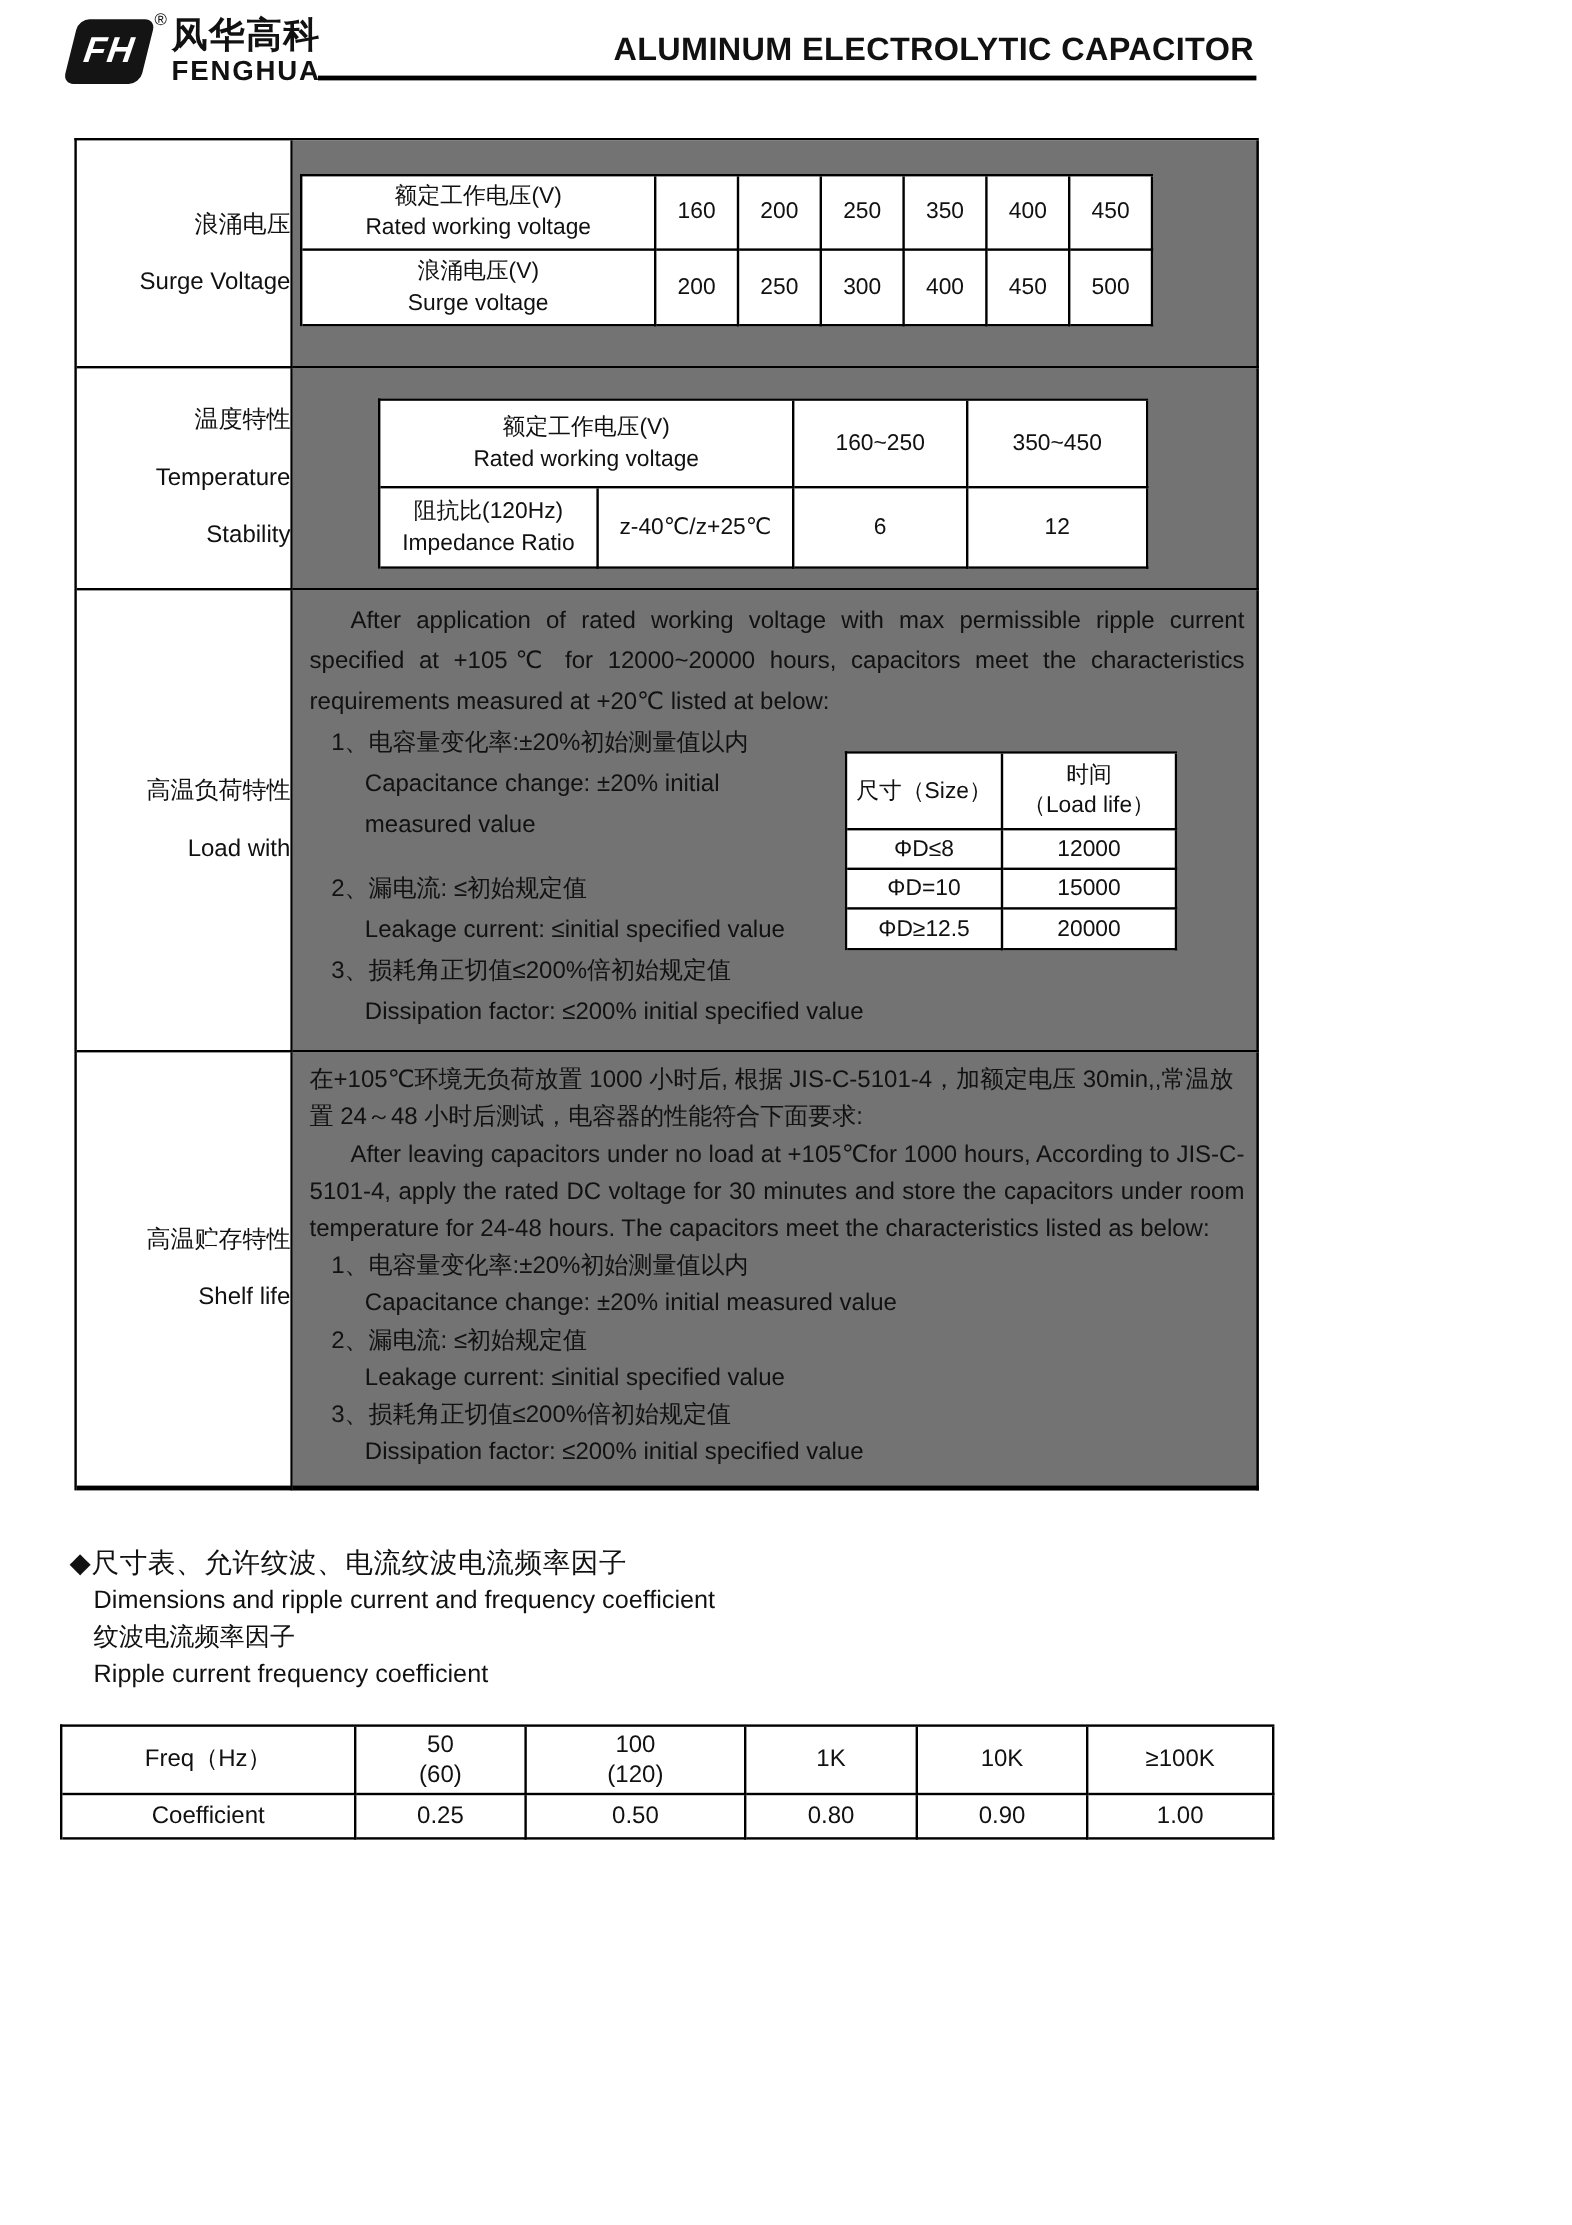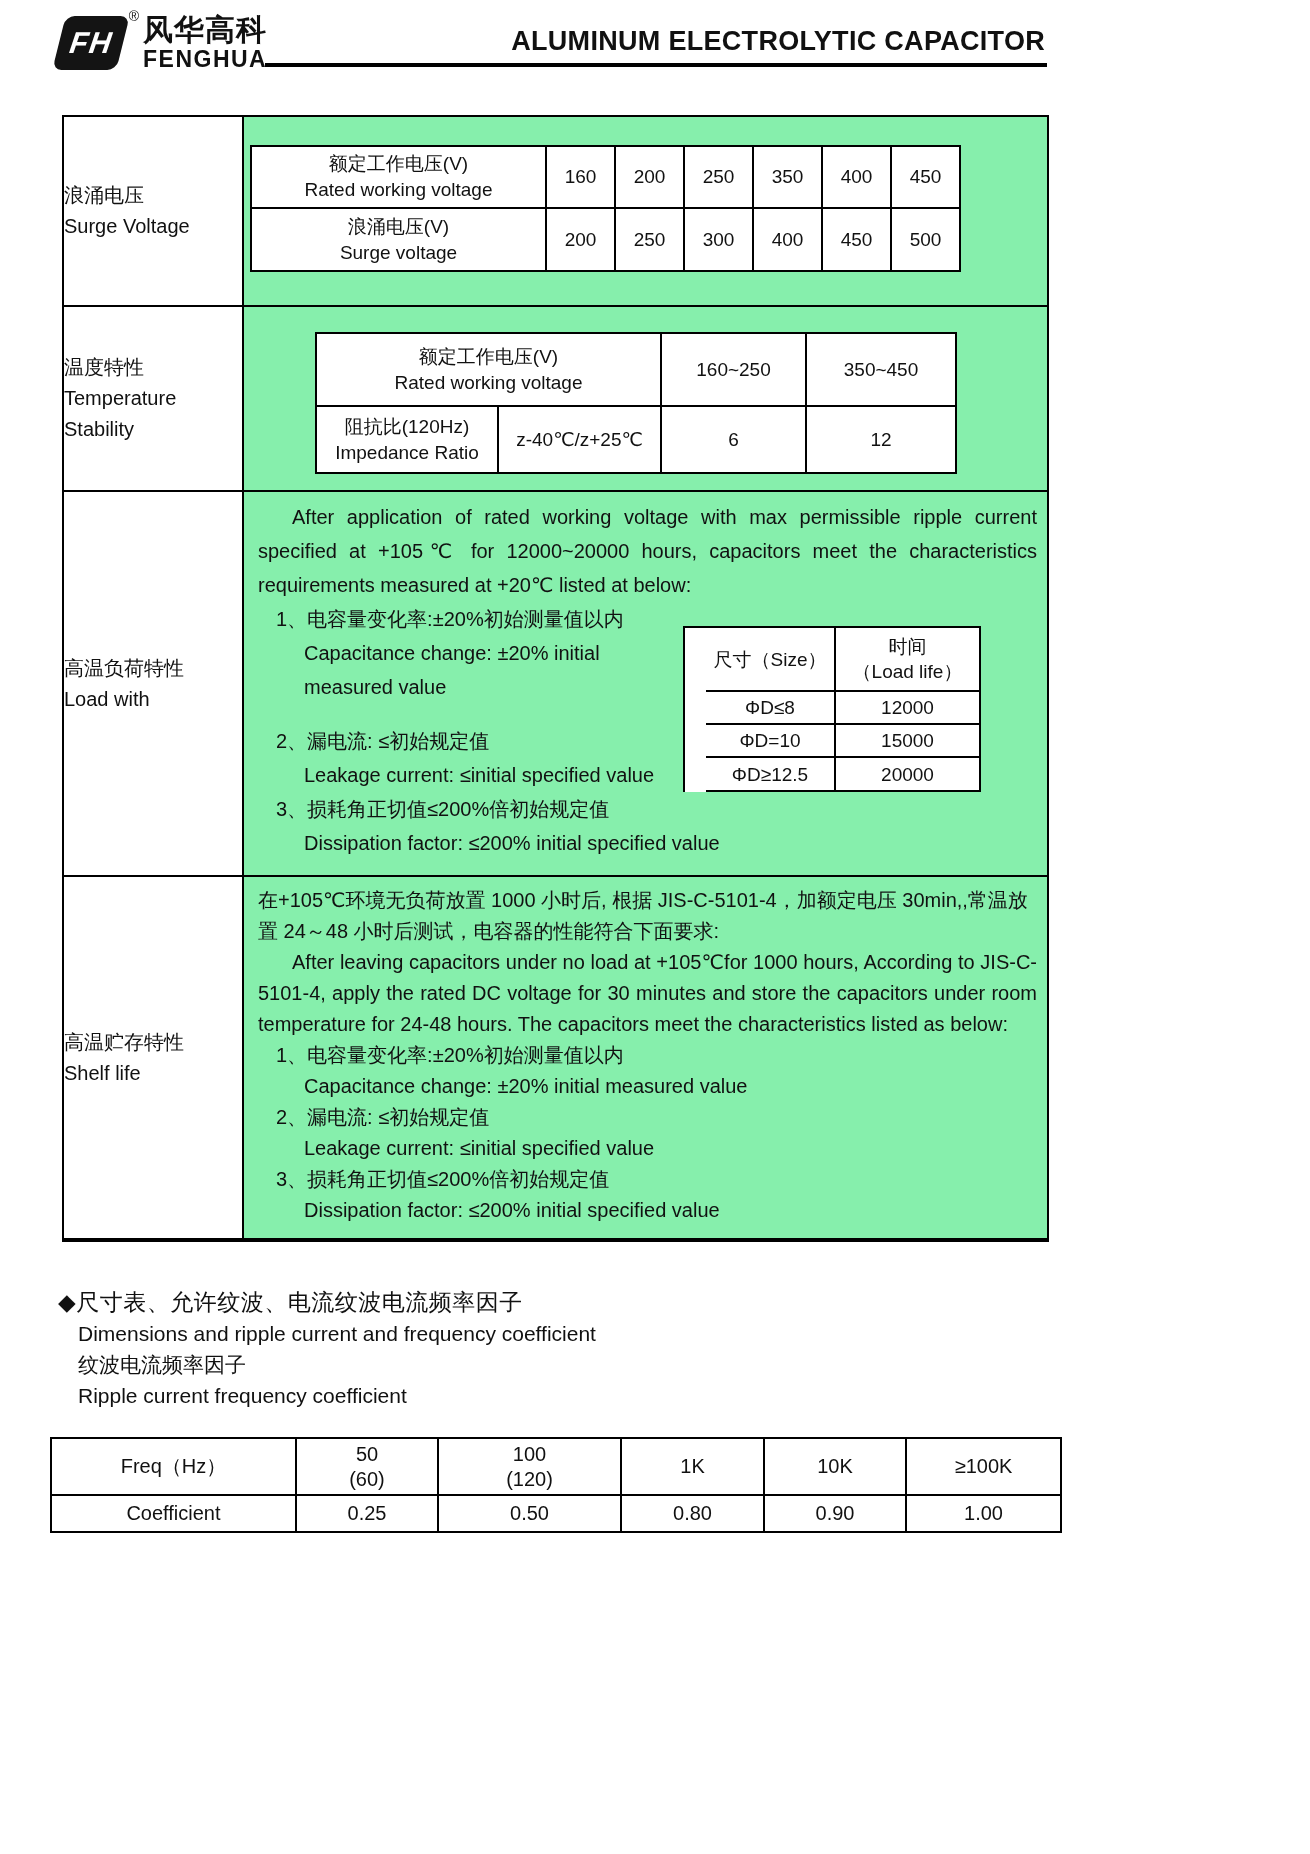--- a/index.html
+++ b/index.html
@@ -36,38 +36,38 @@
   .spec {
     position: absolute; left: 62px; top: 115px;
     display: grid;
     grid-template-columns: 180px 805px;
     grid-template-rows: 190px 185px 385px 365px;
     border-left: 2px solid #000; border-top: 2px solid #000;
   }
   .spec > div { border-right: 2px solid #000; border-bottom: 2px solid #000; }
   .spec > .thick-b { border-bottom: 4px solid #000; }
   .spec-label {
-    display: flex; flex-direction: column; align-items: flex-start; justify-content: center;
-    font-size: 20px; line-height: 31px; text-align: center;
-  }
-  .spec-body { position: relative; background: #86efac; }
+    display: flex; flex-direction: column; align-items: flex-end; justify-content: center;
+    font-size: 20px; line-height: 31px; text-align: center; gap: 17px;
+  }
+  .spec-body { position: relative; background: #737373; }
 
   
   .g { display: grid; border-left: 2px solid #000; border-top: 2px solid #000; background: #fff; }
   .g > div {
     border-right: 2px solid #000; border-bottom: 2px solid #000;
     display: flex; flex-direction: column; align-items: center; justify-content: center;
     text-align: center; font-size: 19px; line-height: 26px;
   }
 
   .surge-tbl { position: absolute; left: 6px; top: 28px; grid-template-columns: 295px repeat(6, 69px); grid-template-rows: 62px 63px; }
   .temp-tbl  { position: absolute; left: 71px; top: 25px; grid-template-columns: 182px 163px 145px 150px; grid-template-rows: 73px 67px; }
   .span2 { grid-column: 1 / 3; }
 
-  .size-tbl { float: right; margin: 24px 58px 6px 16px; grid-template-columns: 130px 145px; grid-template-rows: 64px 33px 33px 34px; padding-left: 21px; }
+  .size-tbl { float: right; margin: 24px 58px 6px 16px; grid-template-columns: 130px 145px; grid-template-rows: 64px 33px 33px 34px; }
   .size-tbl > div { font-size: 19px; line-height: 25px; }
 
   
   .lifecell { padding: 8px 8px 0 14px; font-size: 20px; }
   .load-block { line-height: 34px; }
   .shelf-block { line-height: 31px; }
   .cn-par { text-align: left; }
   .en-par { text-align: justify; text-indent: 34px; padding-right: 2px; }
   .item-cn { padding-left: 18px; }
   .item-en { padding-left: 46px; }

